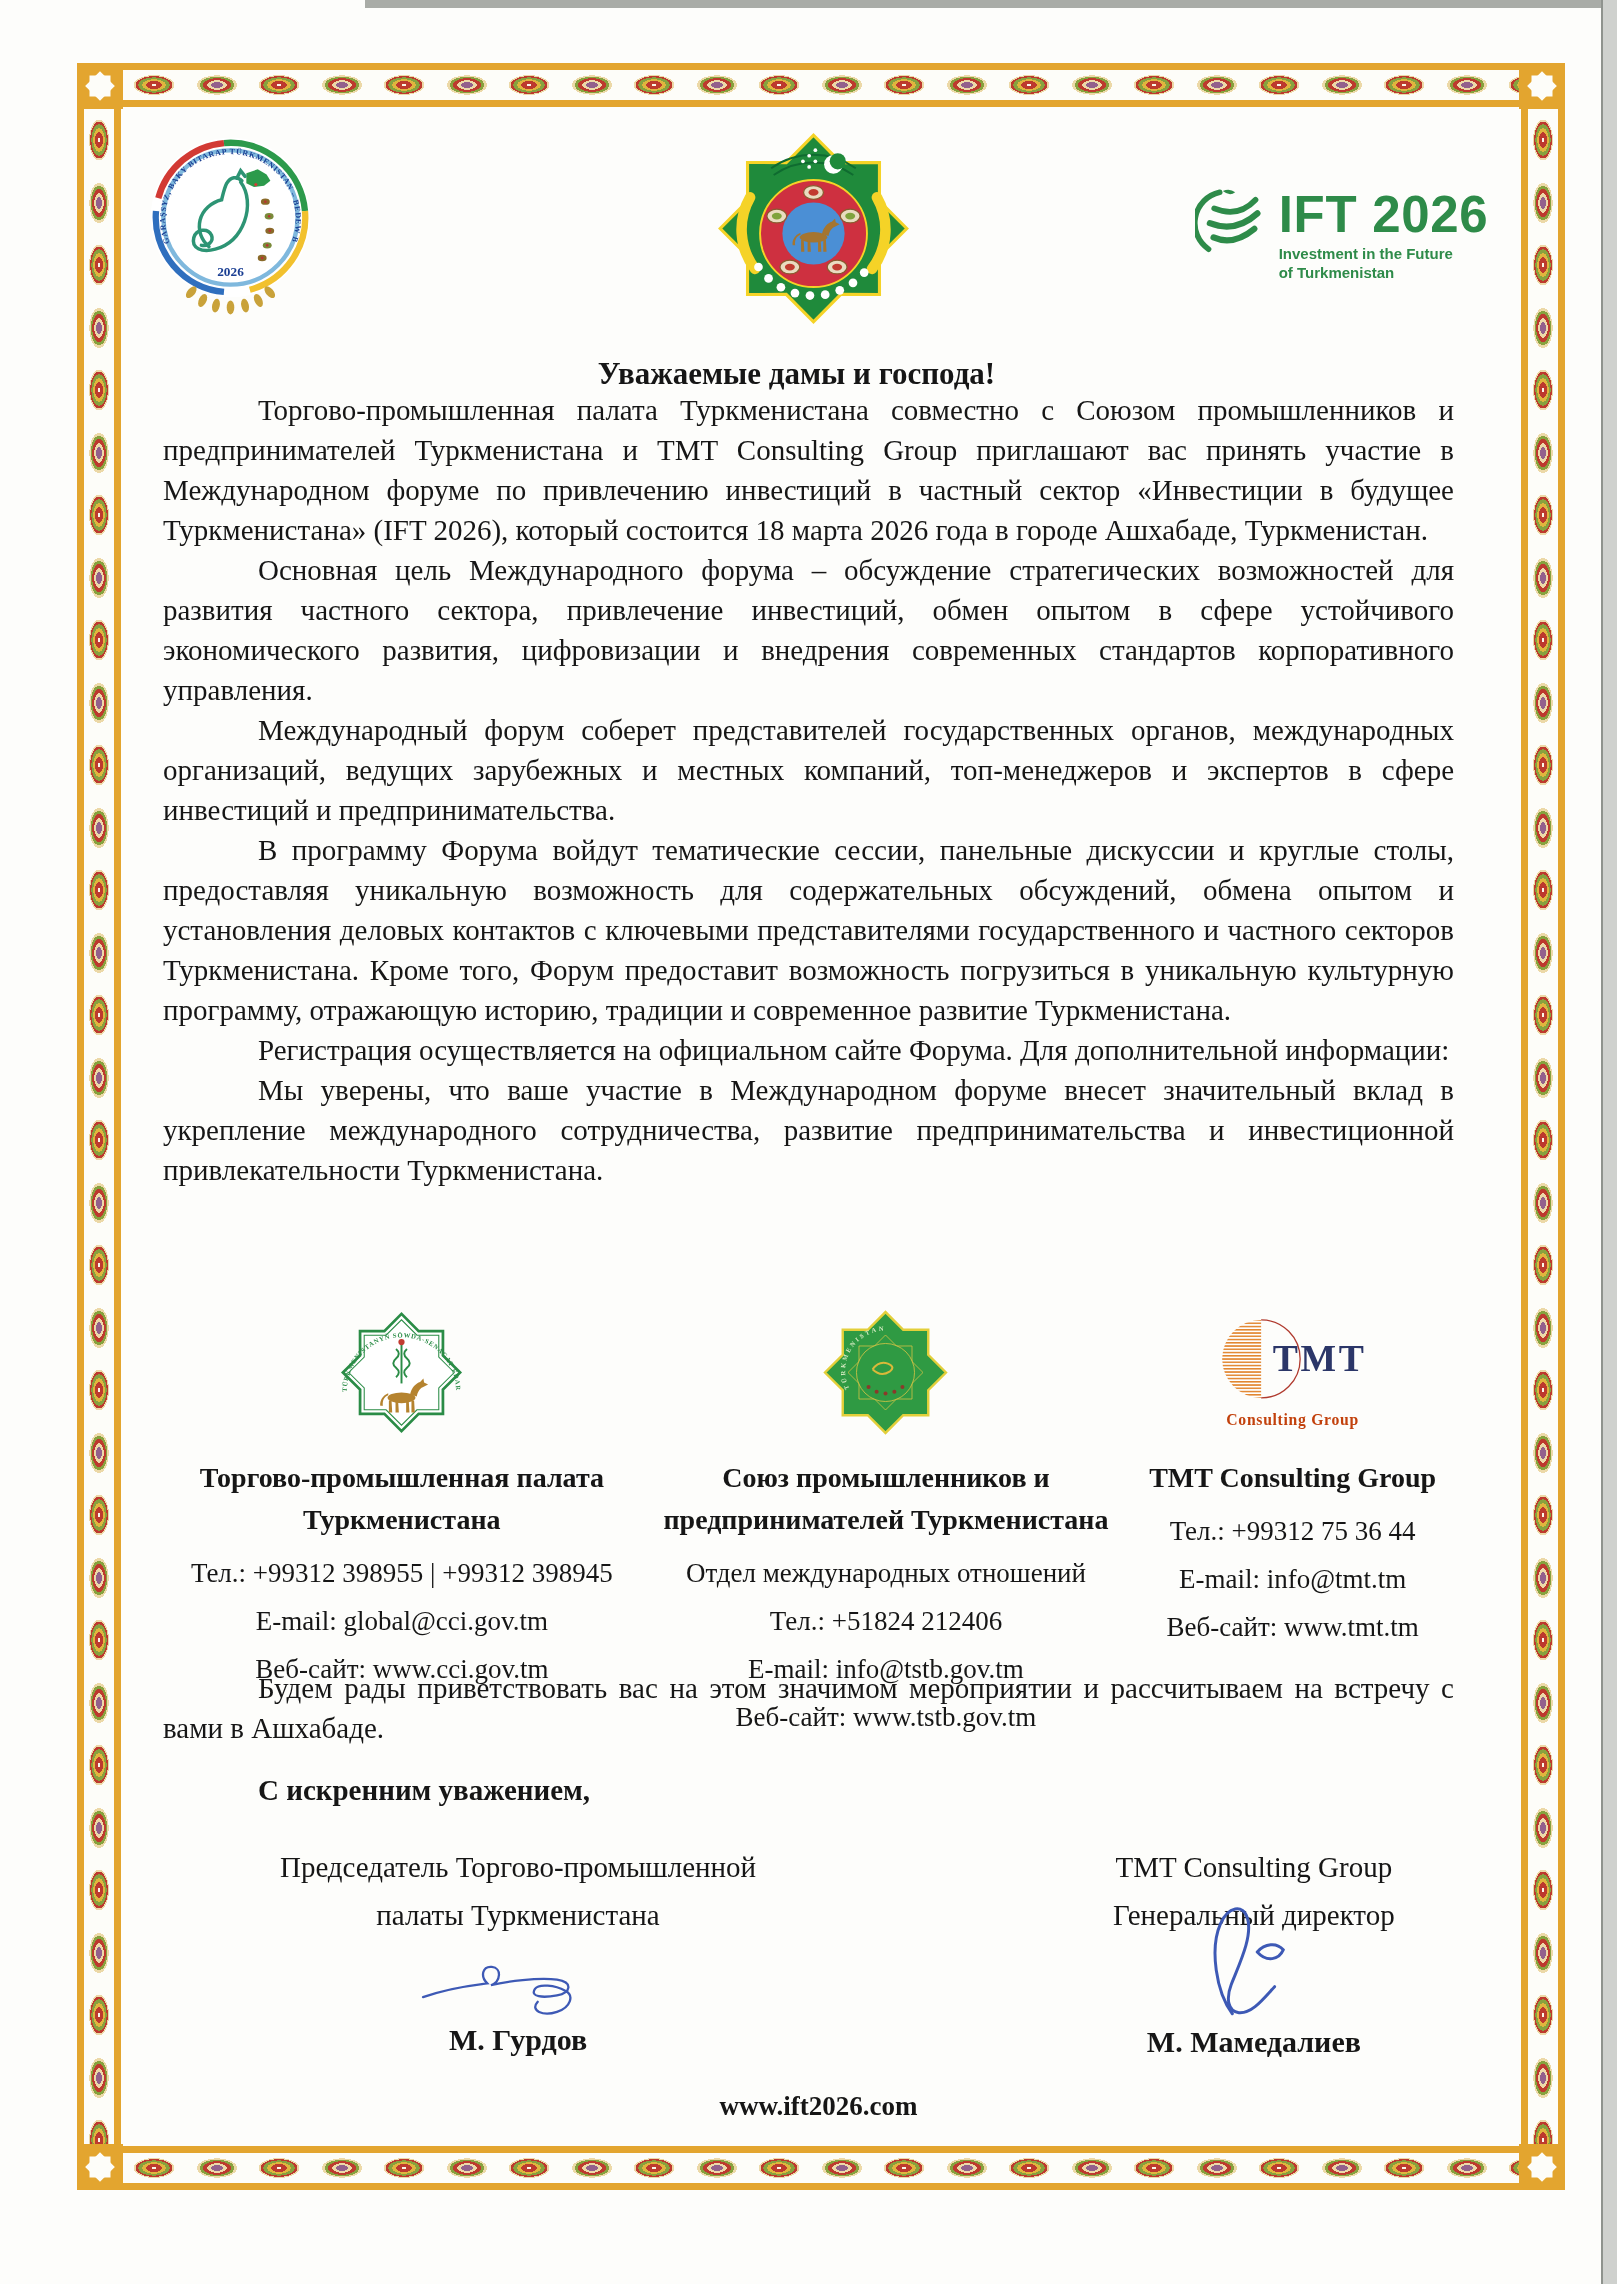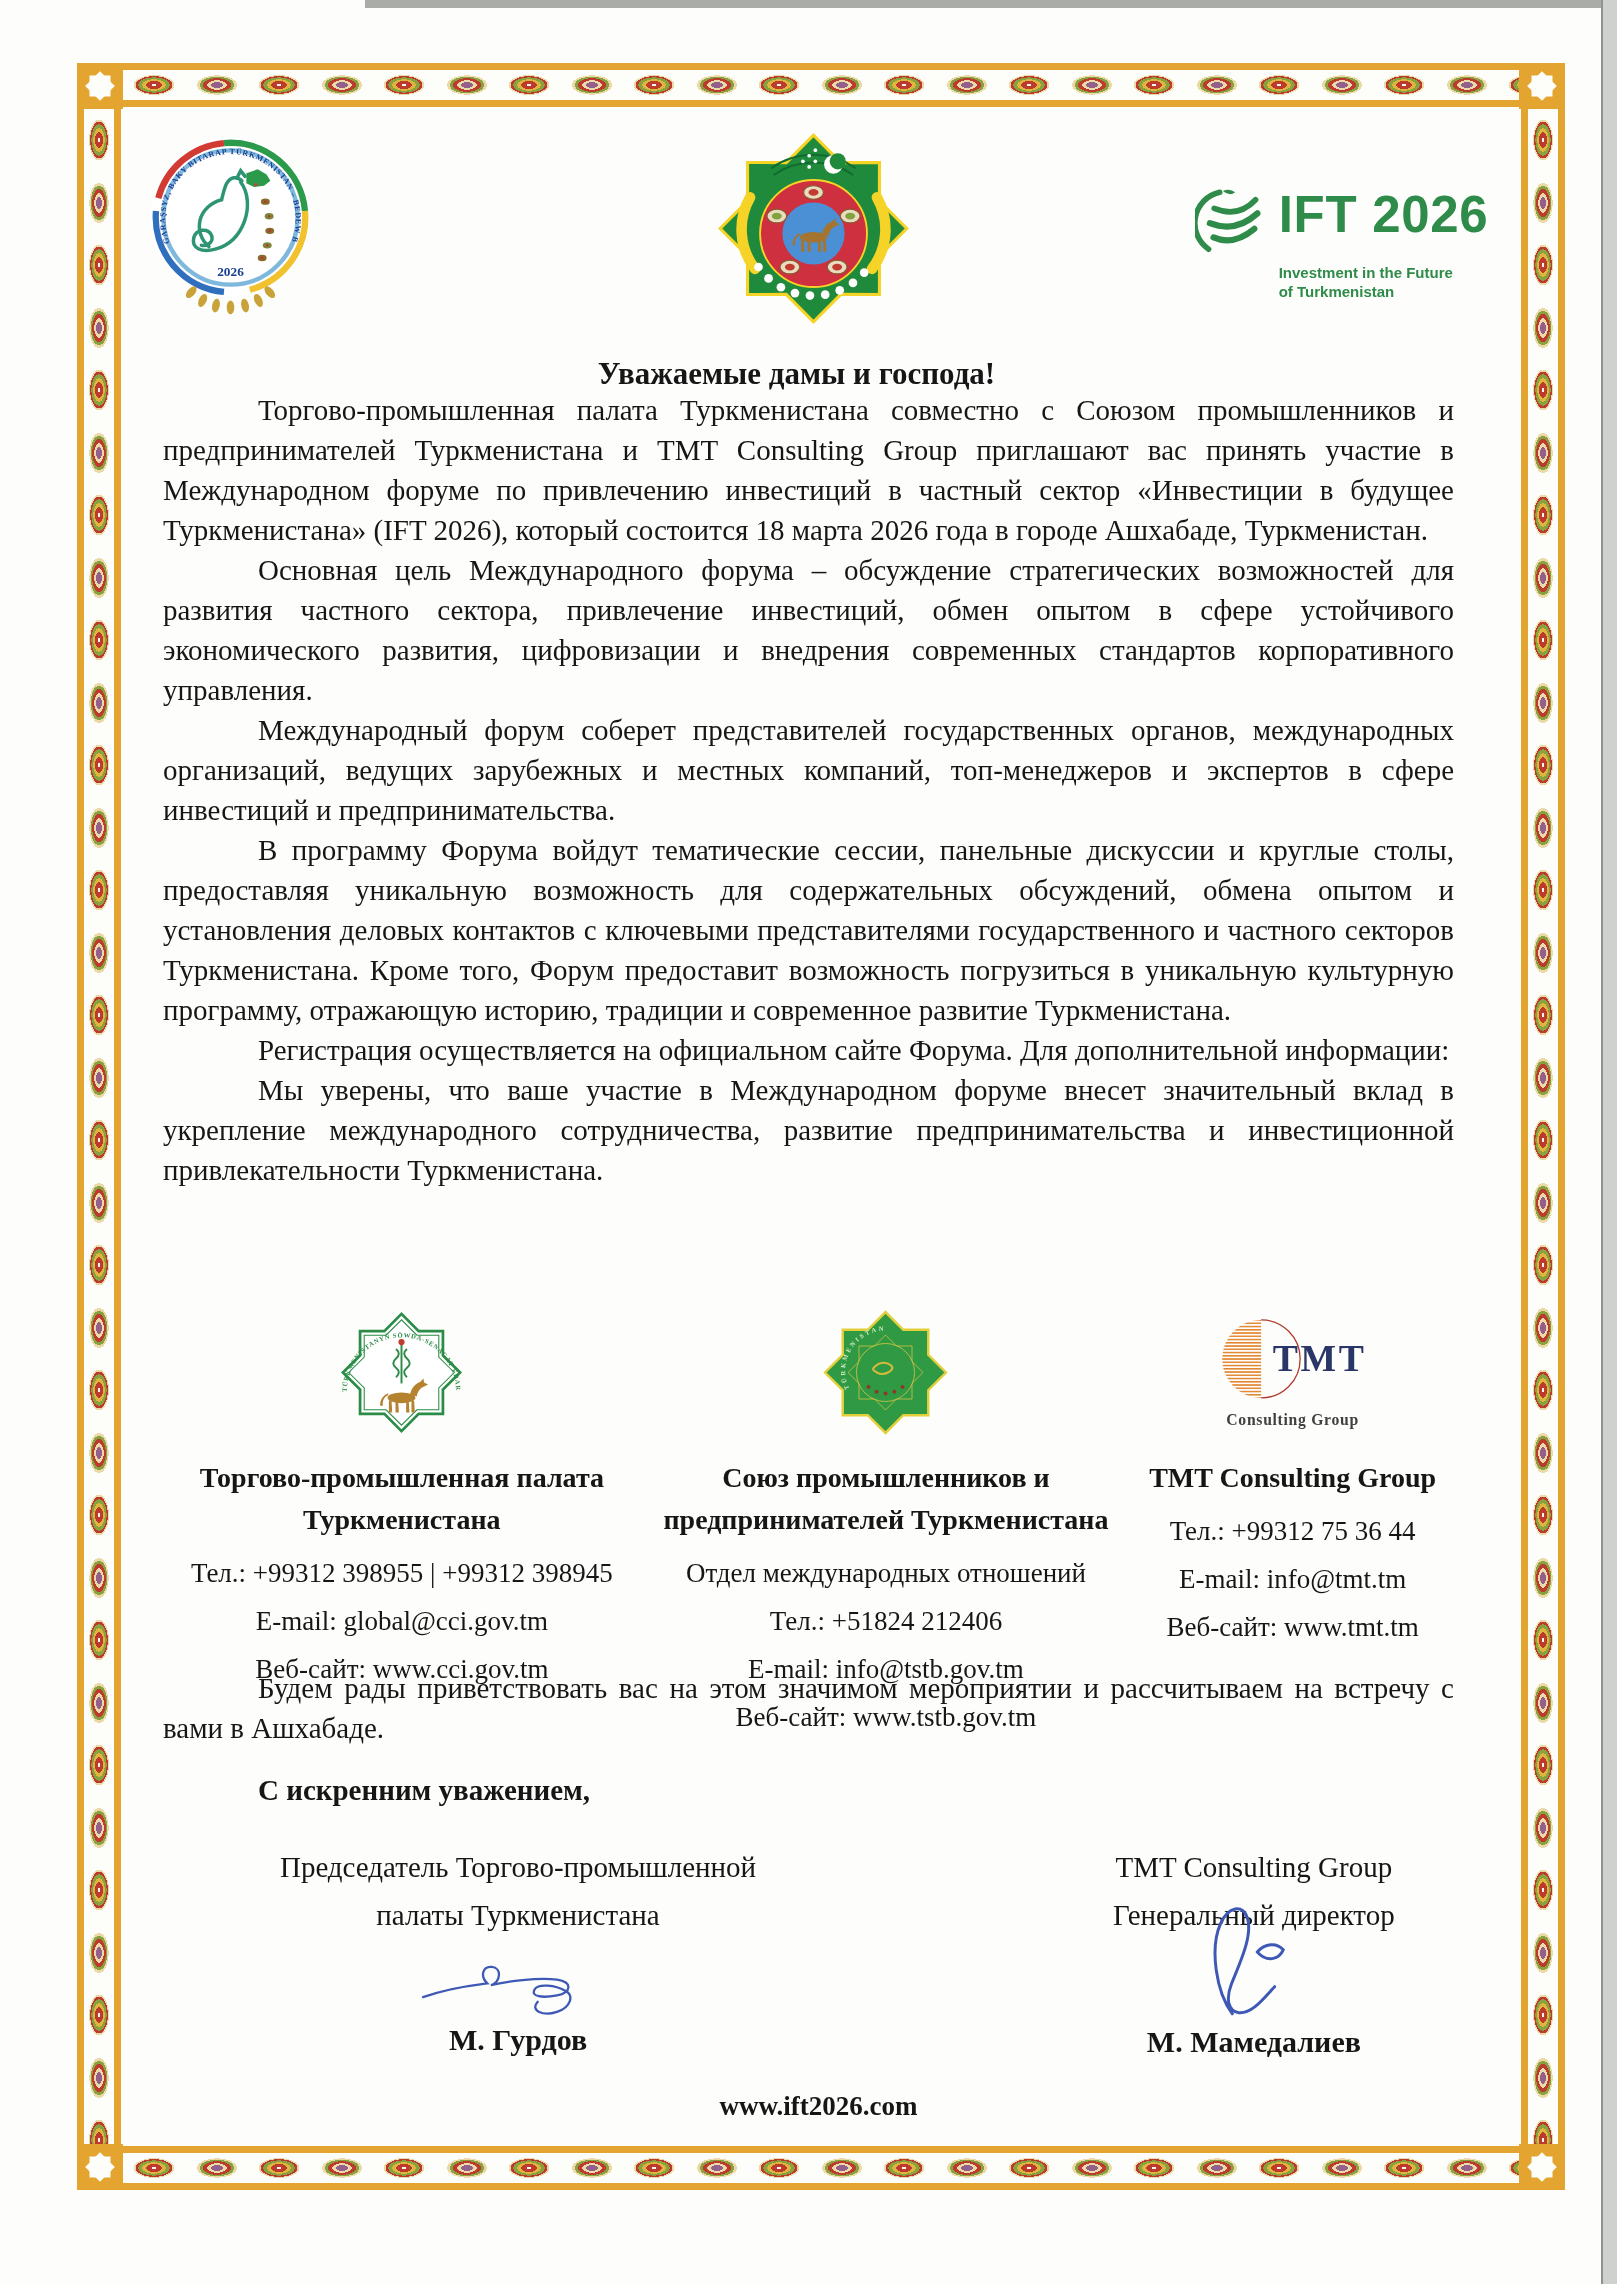--- a/index.html
+++ b/index.html
@@ -28,33 +28,33 @@
       radial-gradient(13px 27px at 15px 31px,#fbf6ea 0 10%,#bd3a2e 10% 30%,#e0b53e 30% 44%,#87a23e 44% 58%,#bd3a2e 58% 68%,#ecd9a8 68% 76%,rgba(0,0,0,0) 76%),
       radial-gradient(13px 27px at 15px 94px,#93608c 0 22%,#ecd9a8 22% 36%,#bd3a2e 36% 52%,#87a23e 52% 64%,#ecd9a8 64% 74%,rgba(0,0,0,0) 74%);
     background-size:30px 125px;background-repeat:repeat-y;}
   .band.v.left{left:0}.band.v.right{right:0}
 
   
   .logo-arkadag{position:absolute;left:145px;top:132px;}
   .logo-emblem{position:absolute;left:714px;top:129px;}
   .logo-ift{position:absolute;left:1195px;top:188px;display:flex;gap:15.7px;align-items:flex-start;}
   .ift-text .ift-title{font-family:"Liberation Sans","DejaVu Sans",sans-serif;font-weight:800;font-size:51px;line-height:53px;color:#2e8b49;letter-spacing:0.7px;text-align:right;}
-  .ift-text .ift-sub{font-family:"Liberation Sans","DejaVu Sans",sans-serif;font-weight:700;font-size:15px;line-height:19px;color:#2e8b49;margin-top:22px;}
+  .ift-text .ift-sub{font-family:"Liberation Sans","DejaVu Sans",sans-serif;font-weight:700;font-size:15px;line-height:19px;color:#2e8b49;margin-top:3px;}
 
   
   .salutation{position:absolute;top:335px;left:151px;width:1291px;text-align:center;font-weight:bold;font-size:31px;}
   .body-text{position:absolute;top:390px;left:163px;width:1291px;}
   .body-text p{margin:0;font-size:29px;line-height:40px;text-align:justify;text-indent:95px;}
 
   
   .contacts{position:absolute;top:1297px;left:163px;width:1291px;display:flex;}
   .contact-col{text-align:center;}
   .contact-col.c1{width:37%;}.contact-col.c2{width:38%;}.contact-col.c3{width:25%;}
   .logo-box{height:151px;display:flex;flex-direction:column;align-items:center;justify-content:center;}
-  .tmt-caption{font-weight:bold;font-size:15.7px;color:#404040;margin-top:3.9px;letter-spacing:0.7px;}
+  .tmt-caption{font-weight:bold;font-size:15.7px;color:#c2410c;margin-top:3.9px;letter-spacing:0.7px;}
   .contact-org{font-weight:bold;font-size:28px;line-height:42px;margin-top:9px;}
   .contact-line{font-size:27px;margin-top:17px;}
 
   
   .closing-block{position:absolute;top:1668px;left:163px;width:1291px;}
   .closing-block .closing{margin:0;font-size:29px;line-height:40px;text-align:justify;text-indent:95px;}
   .closing-block .regards{margin:26px 0 0 0;font-weight:bold;font-size:29px;text-indent:95px;}
   .signature-row{position:absolute;top:1843px;left:163px;width:1291px;display:flex;}
   .sig-col{text-align:center;}
   .sig-col.left{width:55%;}

